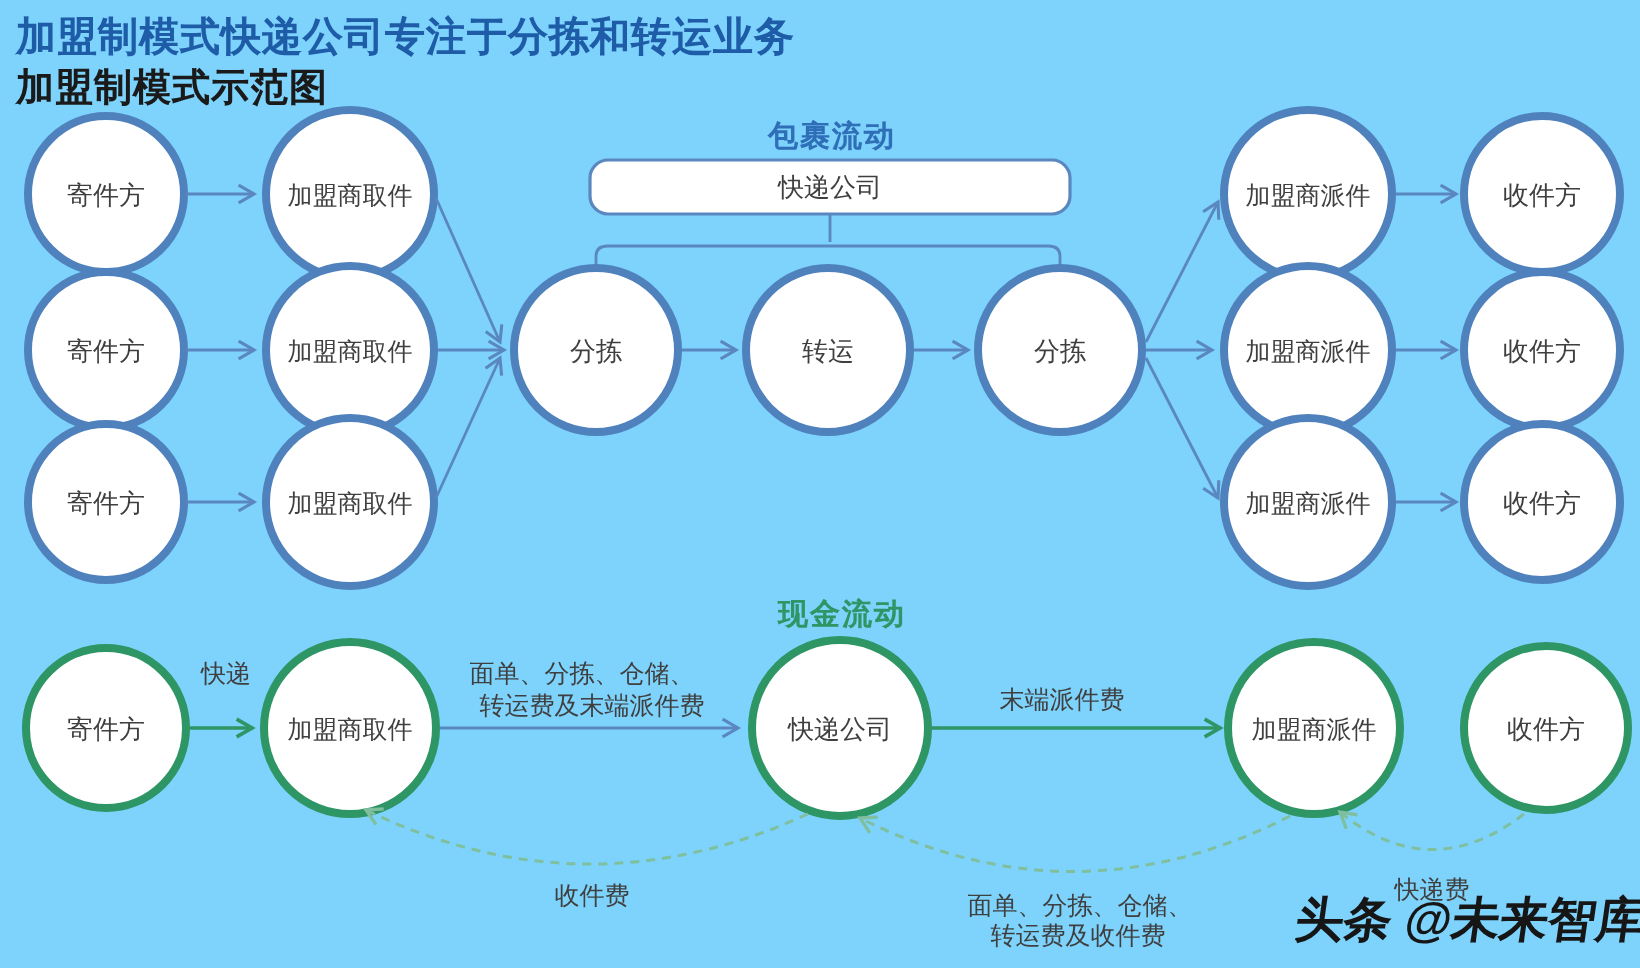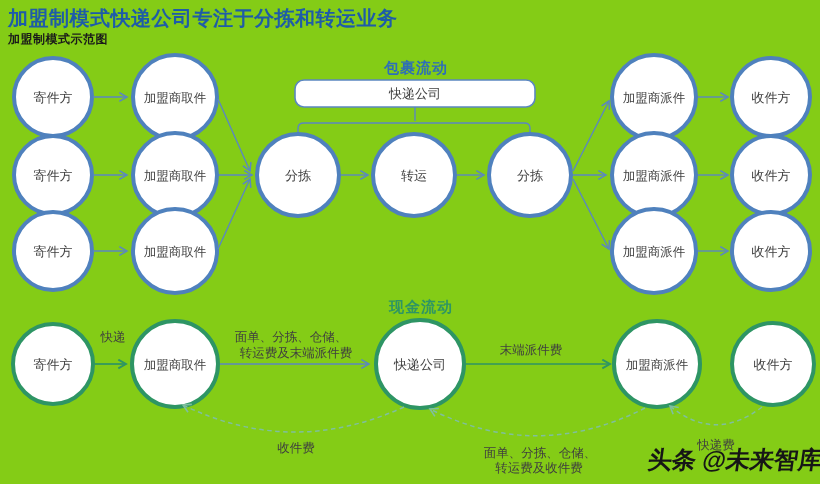--- a/index.html
+++ b/index.html
@@ -1,20 +1,20 @@
 <!DOCTYPE html>
 <html><head>
 <meta charset="utf-8">
 <style>
   html,body{margin:0;padding:0;background:#fff;}
-  .page{position:relative;width:820px;height:484px;background:#84cc16;overflow:hidden;
+  .page{position:relative;width:820px;height:484px;background:#7dd3fc;overflow:hidden;
         font-family:"Liberation Sans","DejaVu Sans",sans-serif;}
   .title{position:absolute;left:8px;top:5px;font-size:20px;font-weight:bold;color:#1e5ca8;
          letter-spacing:0.5px;white-space:nowrap;}
-  .subtitle{position:absolute;left:8px;top:31px;font-size:12px;font-weight:bold;color:#1a1a1a;
+  .subtitle{position:absolute;left:8px;top:31px;font-size:19px;font-weight:bold;color:#1a1a1a;
             letter-spacing:0.5px;white-space:nowrap;}
   svg{position:absolute;left:0;top:0;}
   .n-blue{fill:#ffffff;stroke:#4f81bd;stroke-width:4;}
   .n-green{fill:#ffffff;stroke:#2e9564;stroke-width:4;}
   .box-blue{fill:#ffffff;stroke:#5b87c0;stroke-width:1.6;}
   .ln-b{stroke:#5b87c0;stroke-width:1.4;fill:none;}
   .ln-g{stroke:#2e9564;stroke-width:1.7;fill:none;}
   .ln-d{stroke:#7fbf9e;stroke-width:1.5;fill:none;stroke-dasharray:4.5 3.5;}
   text{font-family:"Liberation Sans","DejaVu Sans",sans-serif;fill:#3f3f3f;}
   .t{font-size:13px;text-anchor:middle;}

